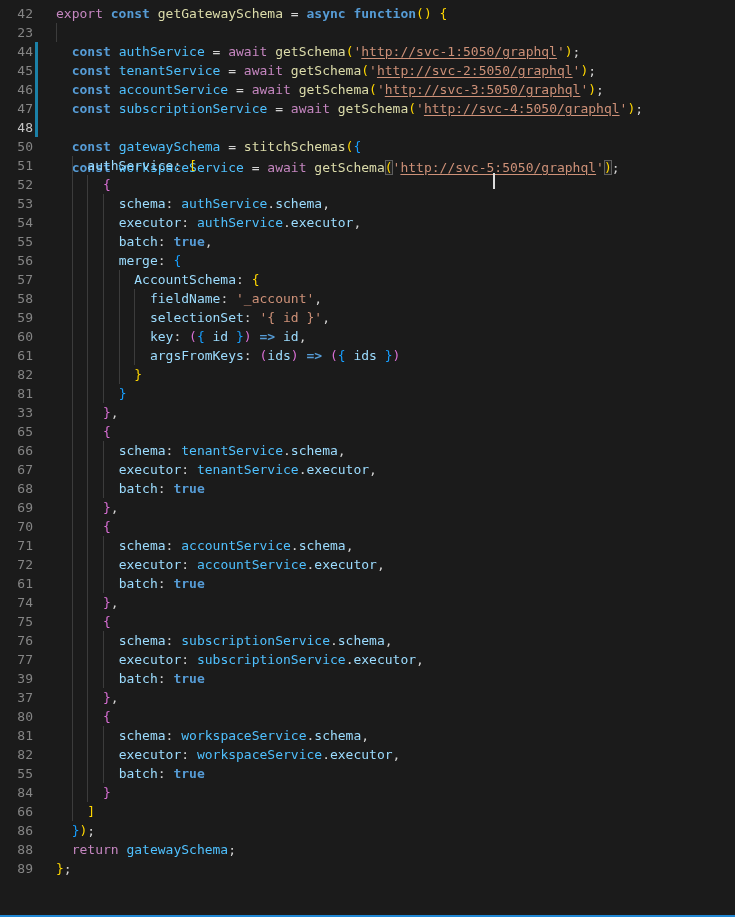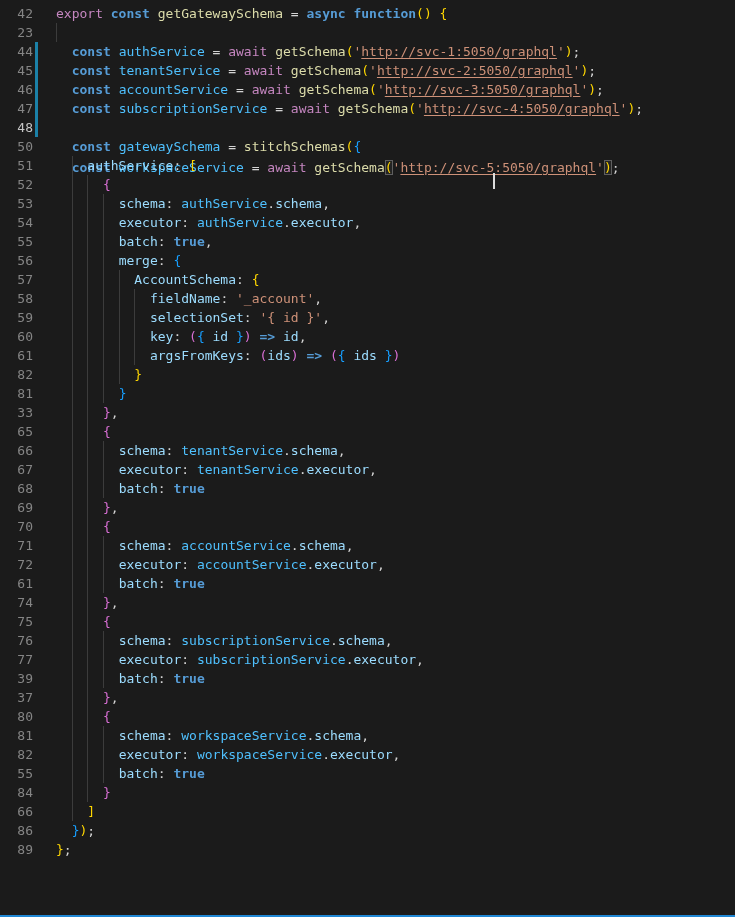--- a/index.html
+++ b/index.html
@@ -83,16 +83,17 @@
       <div class="line"><div class="gutter"><span>77</span></div><div class="code"><span class="guide" style="left: 15.64px;"></span><span class="guide" style="left: 31.28px;"></span><span class="guide" style="left: 46.92px;"></span><span>        </span><span class="tk-prop">executor</span><span class="tk-pun">:</span><span> </span><span class="tk-var">subscriptionService</span><span class="tk-pun">.</span><span class="tk-prop">executor</span><span class="tk-pun">,</span></div></div>
       <div class="line"><div class="gutter"><span>39</span></div><div class="code"><span class="guide" style="left: 15.64px;"></span><span class="guide" style="left: 31.28px;"></span><span class="guide" style="left: 46.92px;"></span><span>        </span><span class="tk-prop">batch</span><span class="tk-pun">:</span><span> </span><span class="tk-kw">true</span></div></div>
       <div class="line"><div class="gutter"><span>37</span></div><div class="code"><span class="guide" style="left: 15.64px;"></span><span class="guide" style="left: 31.28px;"></span><span>      </span><span class="tk-bOrch">}</span><span class="tk-pun">,</span></div></div>
       <div class="line"><div class="gutter"><span>80</span></div><div class="code"><span class="guide" style="left: 15.64px;"></span><span class="guide" style="left: 31.28px;"></span><span>      </span><span class="tk-bOrch">{</span></div></div>
       <div class="line"><div class="gutter"><span>81</span></div><div class="code"><span class="guide" style="left: 15.64px;"></span><span class="guide" style="left: 31.28px;"></span><span class="guide" style="left: 46.92px;"></span><span>        </span><span class="tk-prop">schema</span><span class="tk-pun">:</span><span> </span><span class="tk-var">workspaceService</span><span class="tk-pun">.</span><span class="tk-prop">schema</span><span class="tk-pun">,</span></div></div>
       <div class="line"><div class="gutter"><span>82</span></div><div class="code"><span class="guide" style="left: 15.64px;"></span><span class="guide" style="left: 31.28px;"></span><span class="guide" style="left: 46.92px;"></span><span>        </span><span class="tk-prop">executor</span><span class="tk-pun">:</span><span> </span><span class="tk-var">workspaceService</span><span class="tk-pun">.</span><span class="tk-prop">executor</span><span class="tk-pun">,</span></div></div>
       <div class="line"><div class="gutter"><span>55</span></div><div class="code"><span class="guide" style="left: 15.64px;"></span><span class="guide" style="left: 31.28px;"></span><span class="guide" style="left: 46.92px;"></span><span>        </span><span class="tk-prop">batch</span><span class="tk-pun">:</span><span> </span><span class="tk-kw">true</span></div></div>
       <div class="line"><div class="gutter"><span>84</span></div><div class="code"><span class="guide" style="left: 15.64px;"></span><span class="guide" style="left: 31.28px;"></span><span>      </span><span class="tk-bOrch">}</span></div></div>
       <div class="line"><div class="gutter"><span>66</span></div><div class="code"><span class="guide" style="left: 15.64px;"></span><span>    </span><span class="tk-bGold">]</span></div></div>
       <div class="line"><div class="gutter"><span>86</span></div><div class="code"><span>  </span><span class="tk-bBlue">}</span><span class="tk-bGold">)</span><span class="tk-pun">;</span></div></div>
+      <div class="line"><div class="gutter"><span>88</span></div><div class="code"><span>  </span><span class="tk-ctrl">return</span><span> </span><span class="tk-var">gatewaySchema</span><span class="tk-pun">;</span></div></div>
       <div class="line"><div class="gutter"><span>89</span></div><div class="code"><span class="tk-bGold">}</span><span class="tk-pun">;</span></div></div>
     </div>
   <div id="bottom-border"></div>
 </div>
 
 </body></html>

